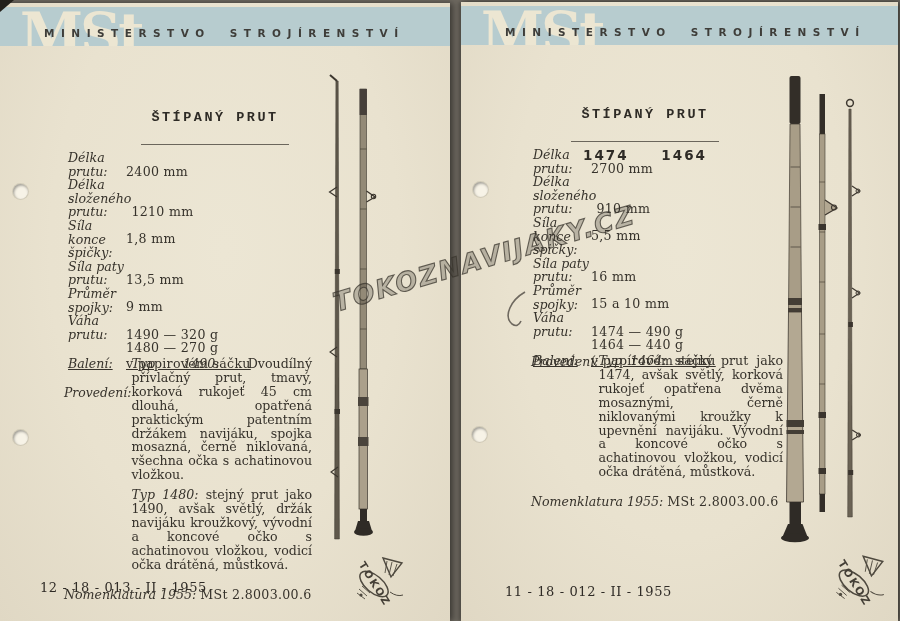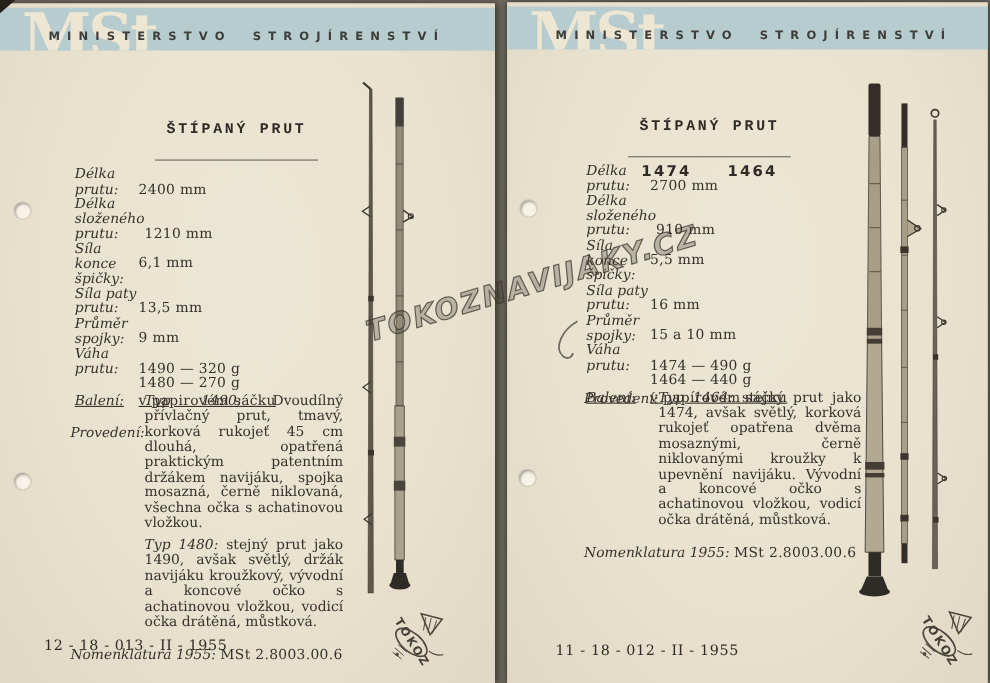--- a/index.html
+++ b/index.html
@@ -93,21 +93,21 @@
       </div>
       <div class="spec-row">
         <div class="spec-label">Délka
 složeného
 prutu:</div>
         <div class="spec-value off2">1210 mm</div>
       </div>
       <div class="spec-row">
         <div class="spec-label">Síla konce
 špičky:</div>
-        <div class="spec-value off1">6,1 mm</div>
+        <div class="spec-value off1">1,8 mm</div>
       </div>
       <div class="spec-row">
         <div class="spec-label">Síla paty
 prutu:</div>
         <div class="spec-value off1">13,5 mm</div>
       </div>
       <div class="spec-row">
         <div class="spec-label">Průměr
 spojky:</div>
         <div class="spec-value off1">9 mm</div>

